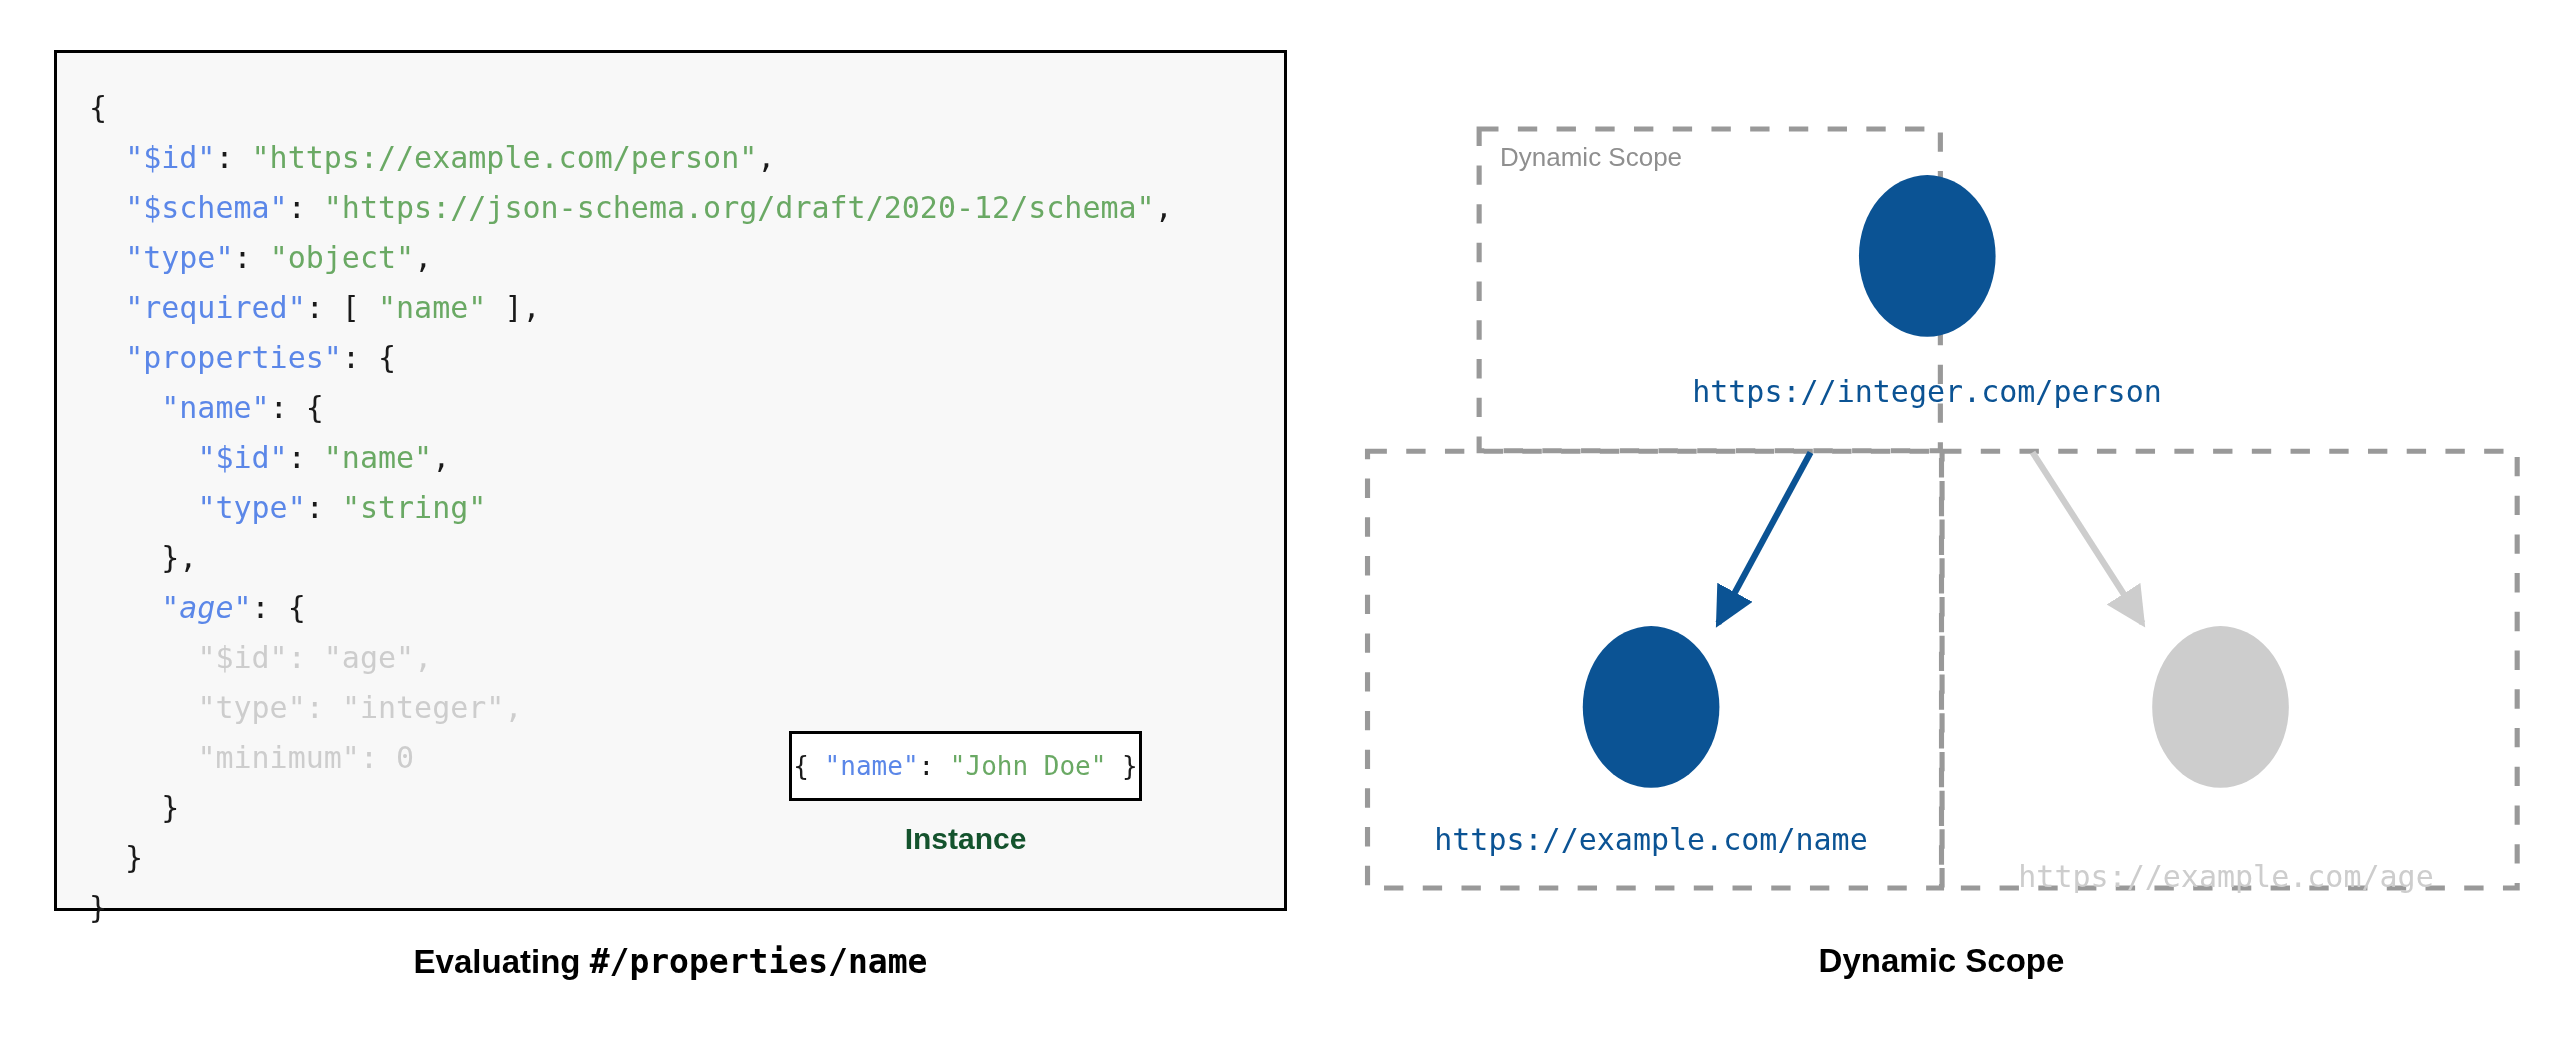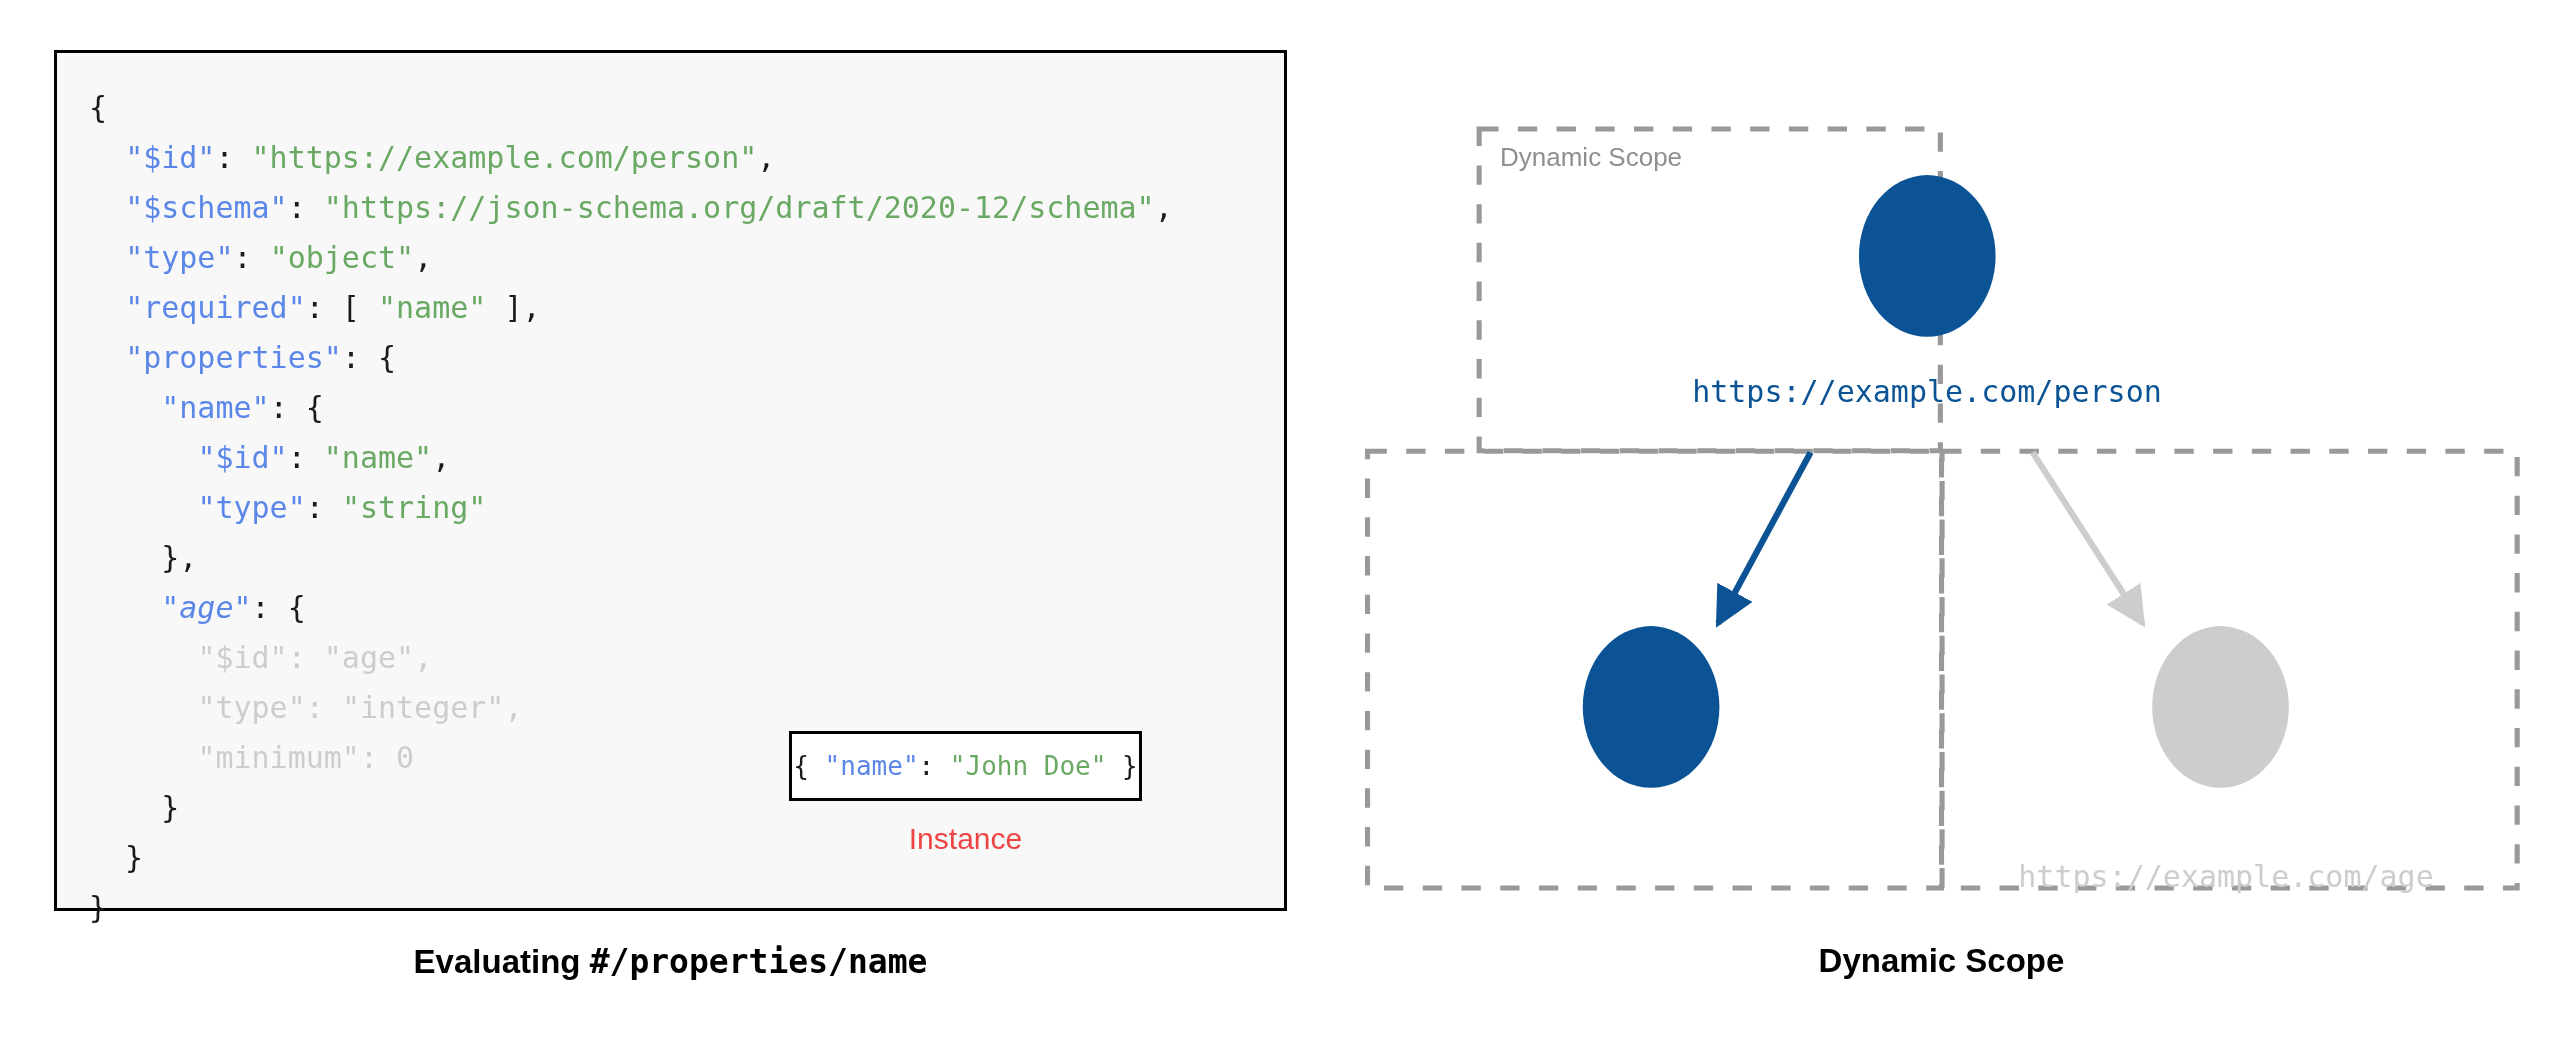--- a/index.html
+++ b/index.html
@@ -63,22 +63,22 @@
     white-space: pre;
     color: #1a1a1a;
   }
   #instance-caption {
     position: absolute;
     left: 732px;
     top: 769px;
     width: 353px;
     text-align: center;
     font-size: 30px;
-    font-weight: normal;
-    color: #ef4444;
+    font-weight: bold;
+    color: #14532d;
   }
 
   
   #left-caption {
     position: absolute;
     left: 54px;
     top: 942px;
     width: 1233px;
     text-align: center;
     font-size: 33px;
@@ -172,20 +172,21 @@
     <line x1="800" y1="645" x2="638" y2="945" stroke="#0b5394" stroke-width="11" marker-end="url(#arrow-blue)"></line>
     <line x1="1190" y1="645" x2="1383" y2="945" stroke="#cdcdcd" stroke-width="11" marker-end="url(#arrow-grey)"></line>
 
     <ellipse cx="1005" cy="300" rx="120" ry="142" fill="#0b5394"></ellipse>
     <ellipse cx="520" cy="1092" rx="120" ry="142" fill="#0b5394"></ellipse>
     <ellipse cx="1520" cy="1092" rx="120" ry="142" fill="#cdcdcd"></ellipse>
   </svg>
 
   <div class="scope-label" style="left:145px; top:57px;">Dynamic Scope</div>
 
-  <div class="node-uri uri-active" style="left:333px; top:289px; width:478px;">https://example.com/person</div>
+  <div class="node-uri uri-active" style="left:333px; top:289px; width:478px;">https://integer.com/person</div>
 
+  <div class="node-uri uri-active" style="left:57px; top:737px; width:478px;">https://example.com/name</div>
 
   <div class="node-uri uri-dim" style="left:632px; top:737px; width:478px;">https://example.com/age</div>
 </div>
 
 <div id="right-caption">Dynamic Scope</div>
 
 
 </body></html>

